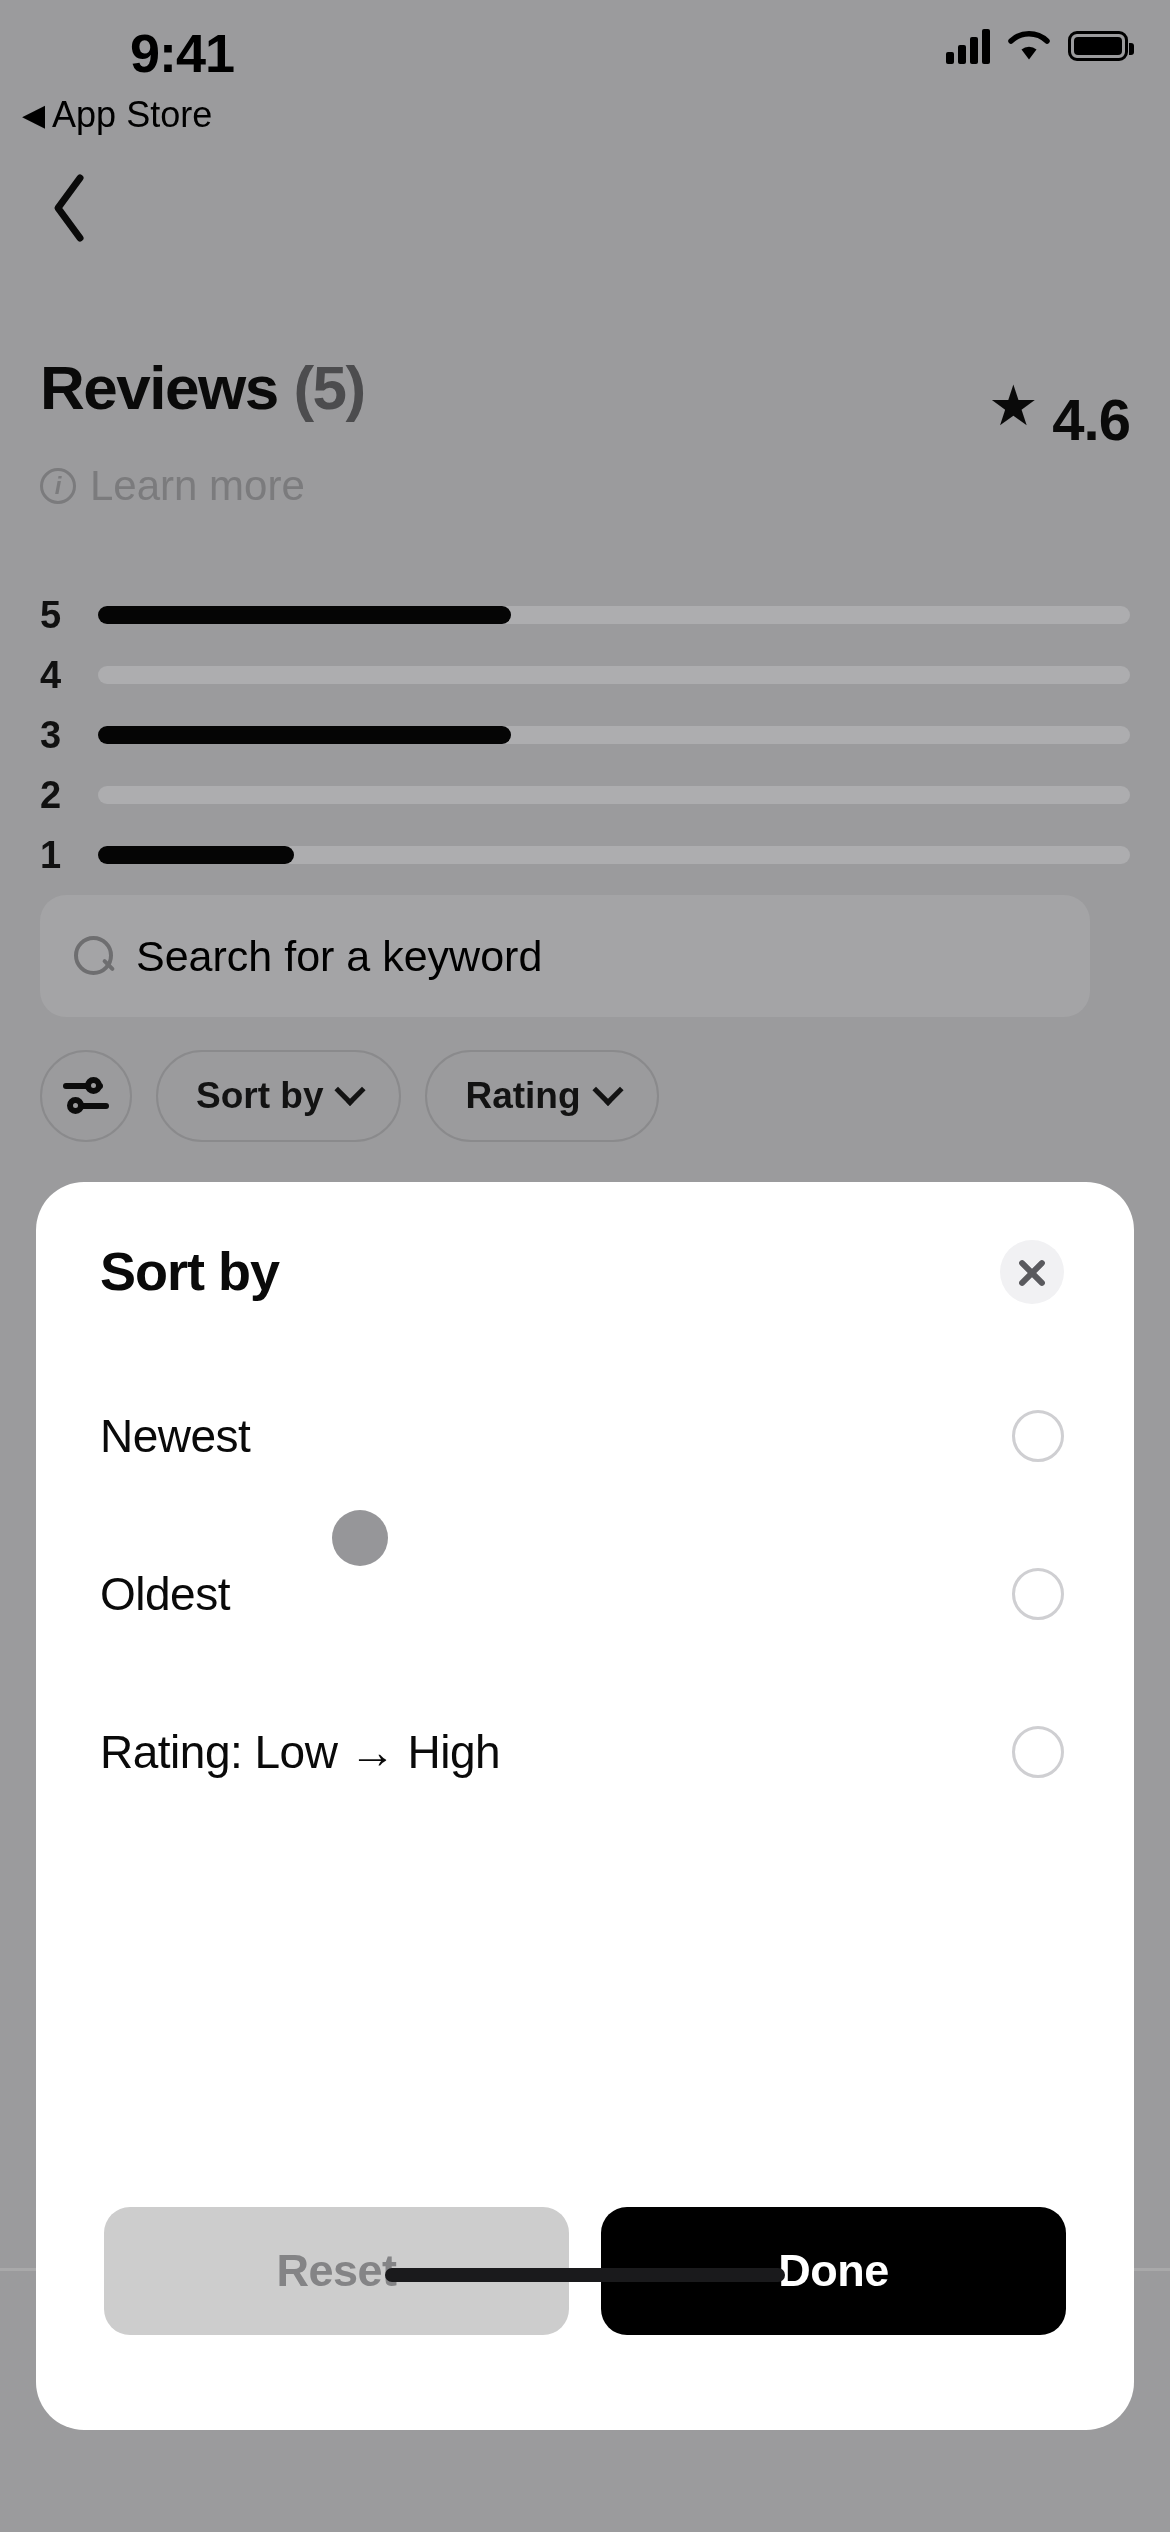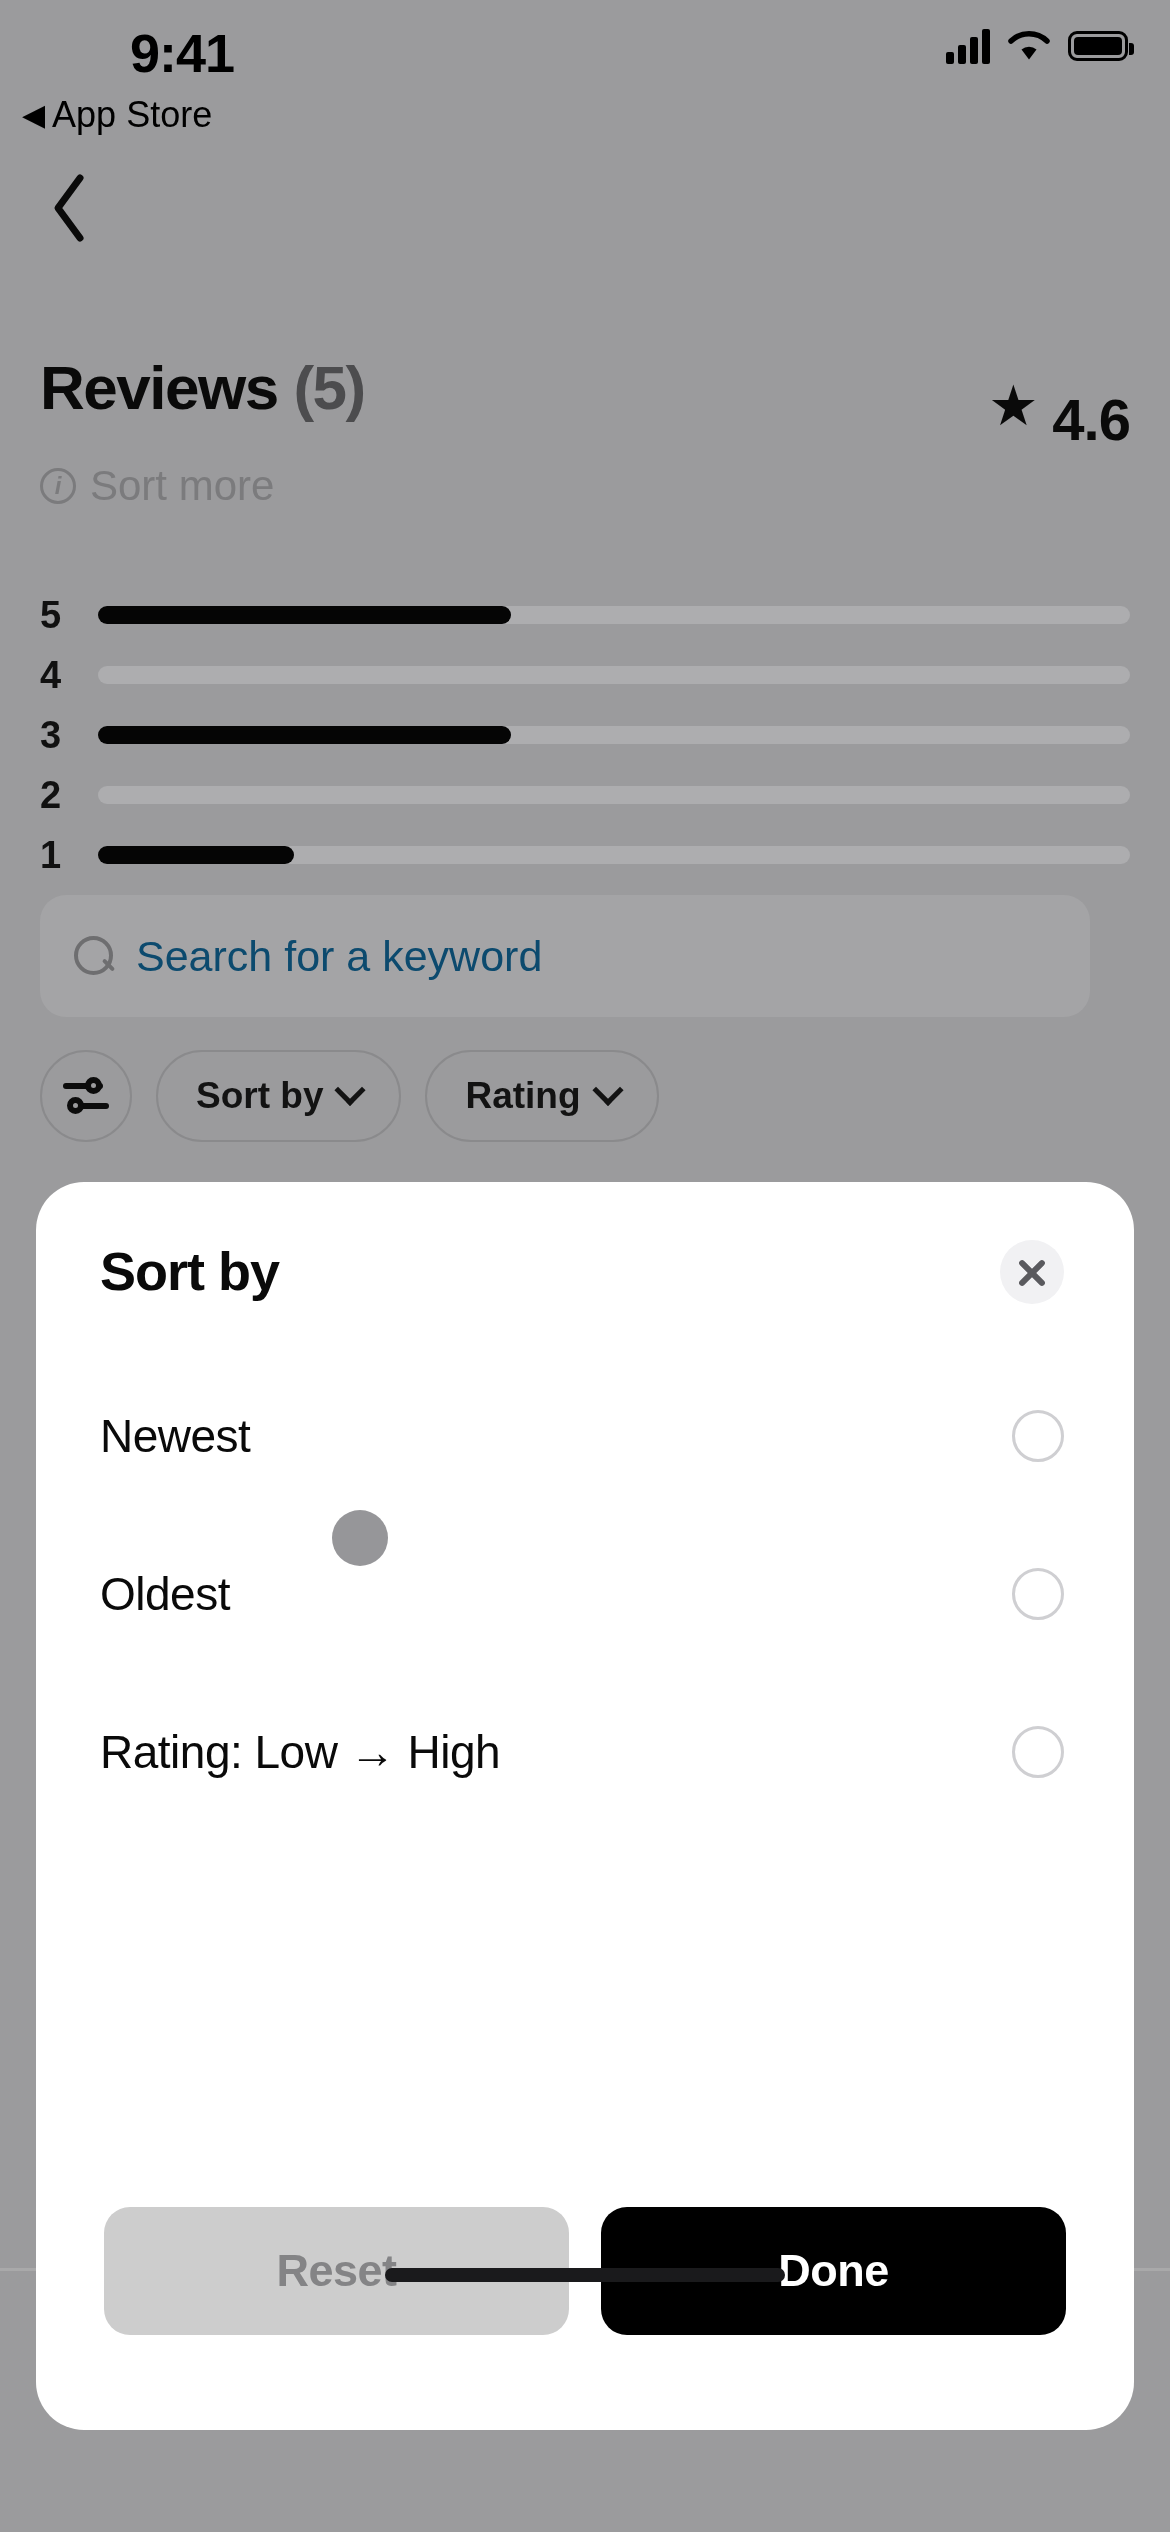--- a/index.html
+++ b/index.html
@@ -62,21 +62,21 @@
 
   
   .search { position:absolute; left:40px; top:895px; width:1050px; height:122px;
             background:#a4a4a6; border-radius:26px; display:flex; align-items:center;
             padding:0 34px; gap:22px; }
   .search .mag { width:40px; height:40px; position:relative; flex:none; }
   .search .mag::before { content:""; position:absolute; left:0; top:0; width:31px; height:31px;
                          border:4px solid #6e6e70; border-radius:50%; }
   .search .mag::after { content:""; position:absolute; left:27px; top:27px; width:15px; height:4px;
                         background:#6e6e70; border-radius:2px; transform:rotate(45deg); }
-  .search .ph { font-size:43px; color:#0c4a6e; }
+  .search .ph { font-size:43px; color:#000000; }
 
   
   .chips { position:absolute; left:40px; top:1050px; display:flex; gap:24px; align-items:center; }
   .chip { height:92px; border:2px solid #8a8a8c; border-radius:46px;
           display:flex; align-items:center; justify-content:center; gap:16px;
           padding:0 38px; font-size:37px; font-weight:700; color:#131313; }
   .chip.icon-only { width:92px; padding:0; }
   .sliders { width:46px; height:40px; position:relative; }
   .sliders .ln { position:absolute; height:6px; background:#0c0c0c; border-radius:3px; }
   .sliders .ln.a { top:7px; left:0; width:40px; }
@@ -174,21 +174,21 @@
         <span class="count">(5)</span>
       </div>
       <div class="rev-rating">
         <span class="star">★</span>
         <span class="num">4.6</span>
       </div>
     </div>
 
     <div class="learn">
       <span class="i-circ">i</span>
-      <span>Sort more</span>
+      <span>Learn more</span>
     </div>
 
     <div class="hist">
       <div class="hist-row">
         <span class="lbl">5</span>
         <span class="hist-track">
           <span class="hist-fill" style="width:40%"></span>
         </span>
       </div>
       <div class="hist-row">

